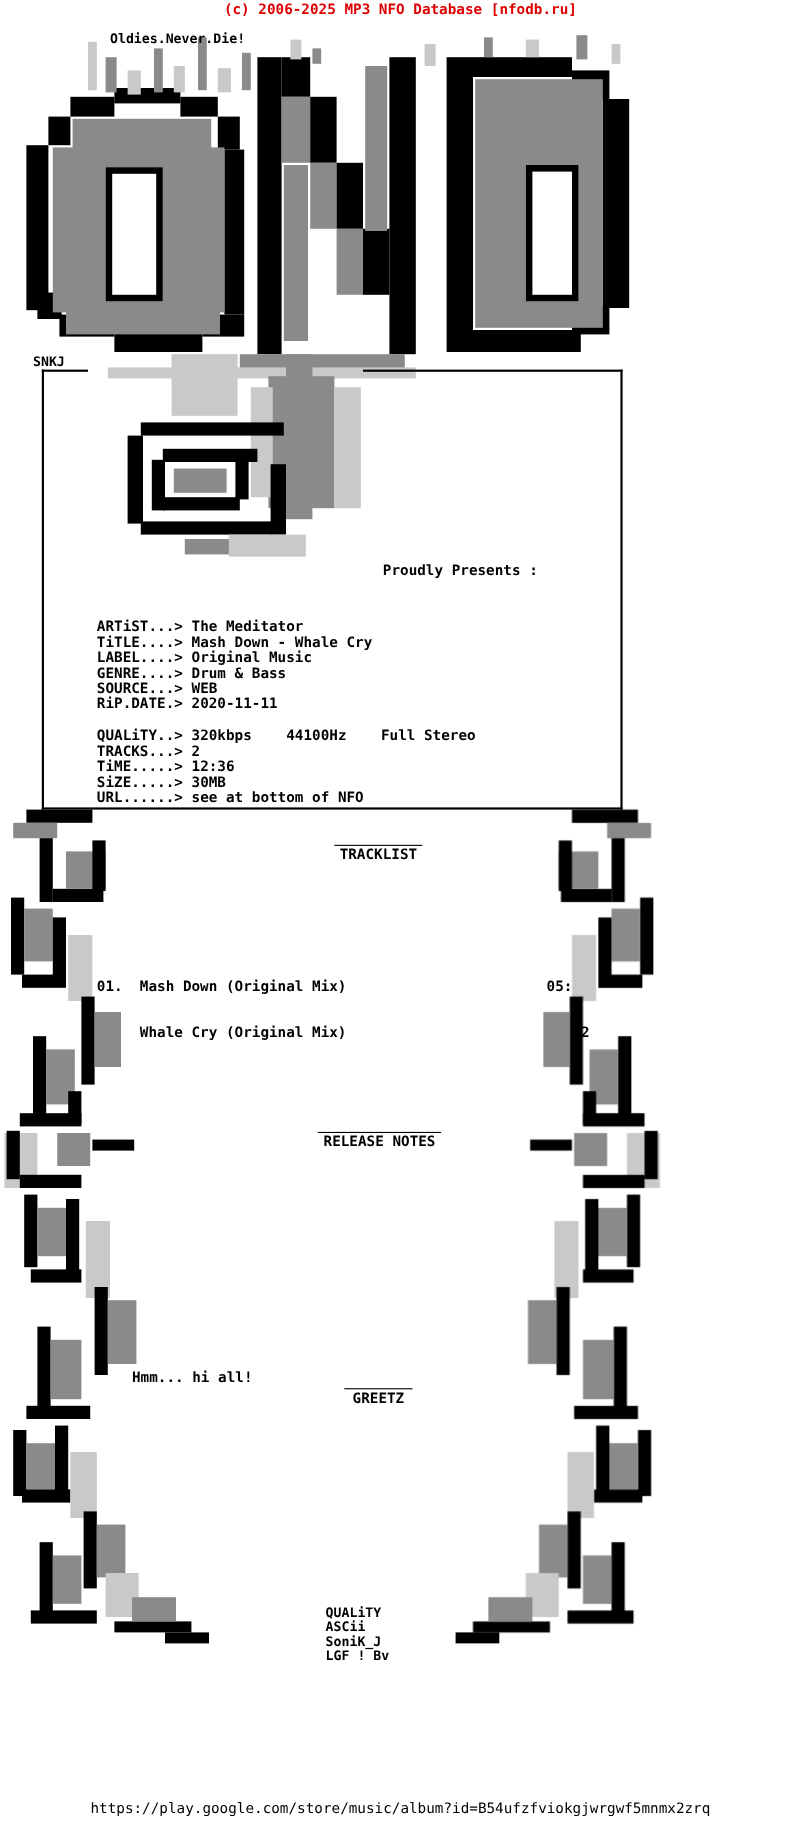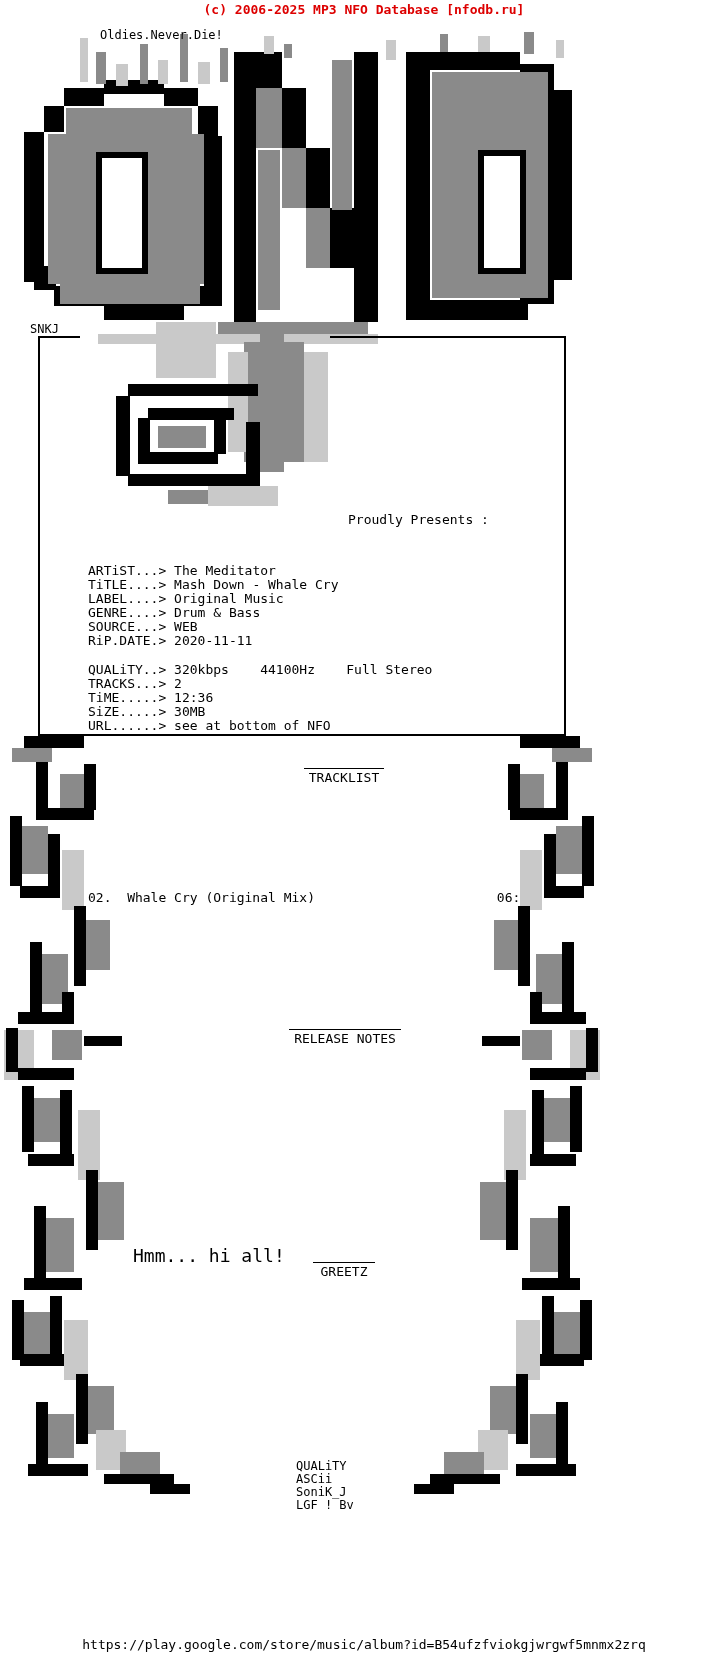--- a/index.html
+++ b/index.html
@@ -48,20 +48,21 @@
     text-decoration: none;
   }
 
   
   .nfo {
     position: absolute;
     top: 18px;
     left: 0;
     width: 604px;
     height: 1610px;
+    font-weight: bold;
   }
 
   
   .logo-wrap {
     position: absolute;
     top: 4px;
     left: 8px;
     width: 600px;
     height: 320px;
   }
@@ -163,22 +164,22 @@
     line-height: 14px;
     white-space: pre;
   }
   .track-row { display: flex; justify-content: space-between; }
   .track-left { white-space: pre; }
   .track-time { white-space: pre; }
 
   .greetz-text {
     position: absolute;
     top: 1227px;
-    left: 133px;
-    font-size: 18px;
+    left: 120px;
+    font-size: 13px;
     white-space: pre;
   }
 
   .credits {
     position: absolute;
     top: 1442px;
     left: 296px;
     font-size: 12px;
     line-height: 13px;
     white-space: pre;
@@ -294,20 +295,24 @@
 <span><span>SiZE.....&gt;</span> <span>30MB</span></span>
 <span><span>URL......&gt;</span> <span>see at bottom of NFO</span></span></div>
 
   <div class="section-title" style="top:750px; left:284px; width:120px;"><span class="bar"></span><span>TRACKLIST</span></div>
 
   <div class="section-title" style="top:1011px; left:262px; width:166px;"><span class="bar" style="width:112px;"></span><span>RELEASE NOTES</span></div>
 
   <div class="section-title" style="top:1244px; left:288px; width:112px;"><span class="bar" style="width:62px;"></span><span>GREETZ</span></div>
 
   <div class="tracklist">
+    <div class="track-row">
+      <span class="track-left"><span>01.</span>  <span>Mash Down (Original Mix)</span></span>
+      <span class="track-time">05:49</span>
+    </div>
     <div class="track-row">
       <span class="track-left"><span>02.</span>  <span>Whale Cry (Original Mix)</span></span>
       <span class="track-time">06:42</span>
     </div>
   </div>
 
   <div class="greetz-text">Hmm... hi all!</div>
 
   <div class="credits"><span>QUALiTY</span>
 <span>ASCii</span>

